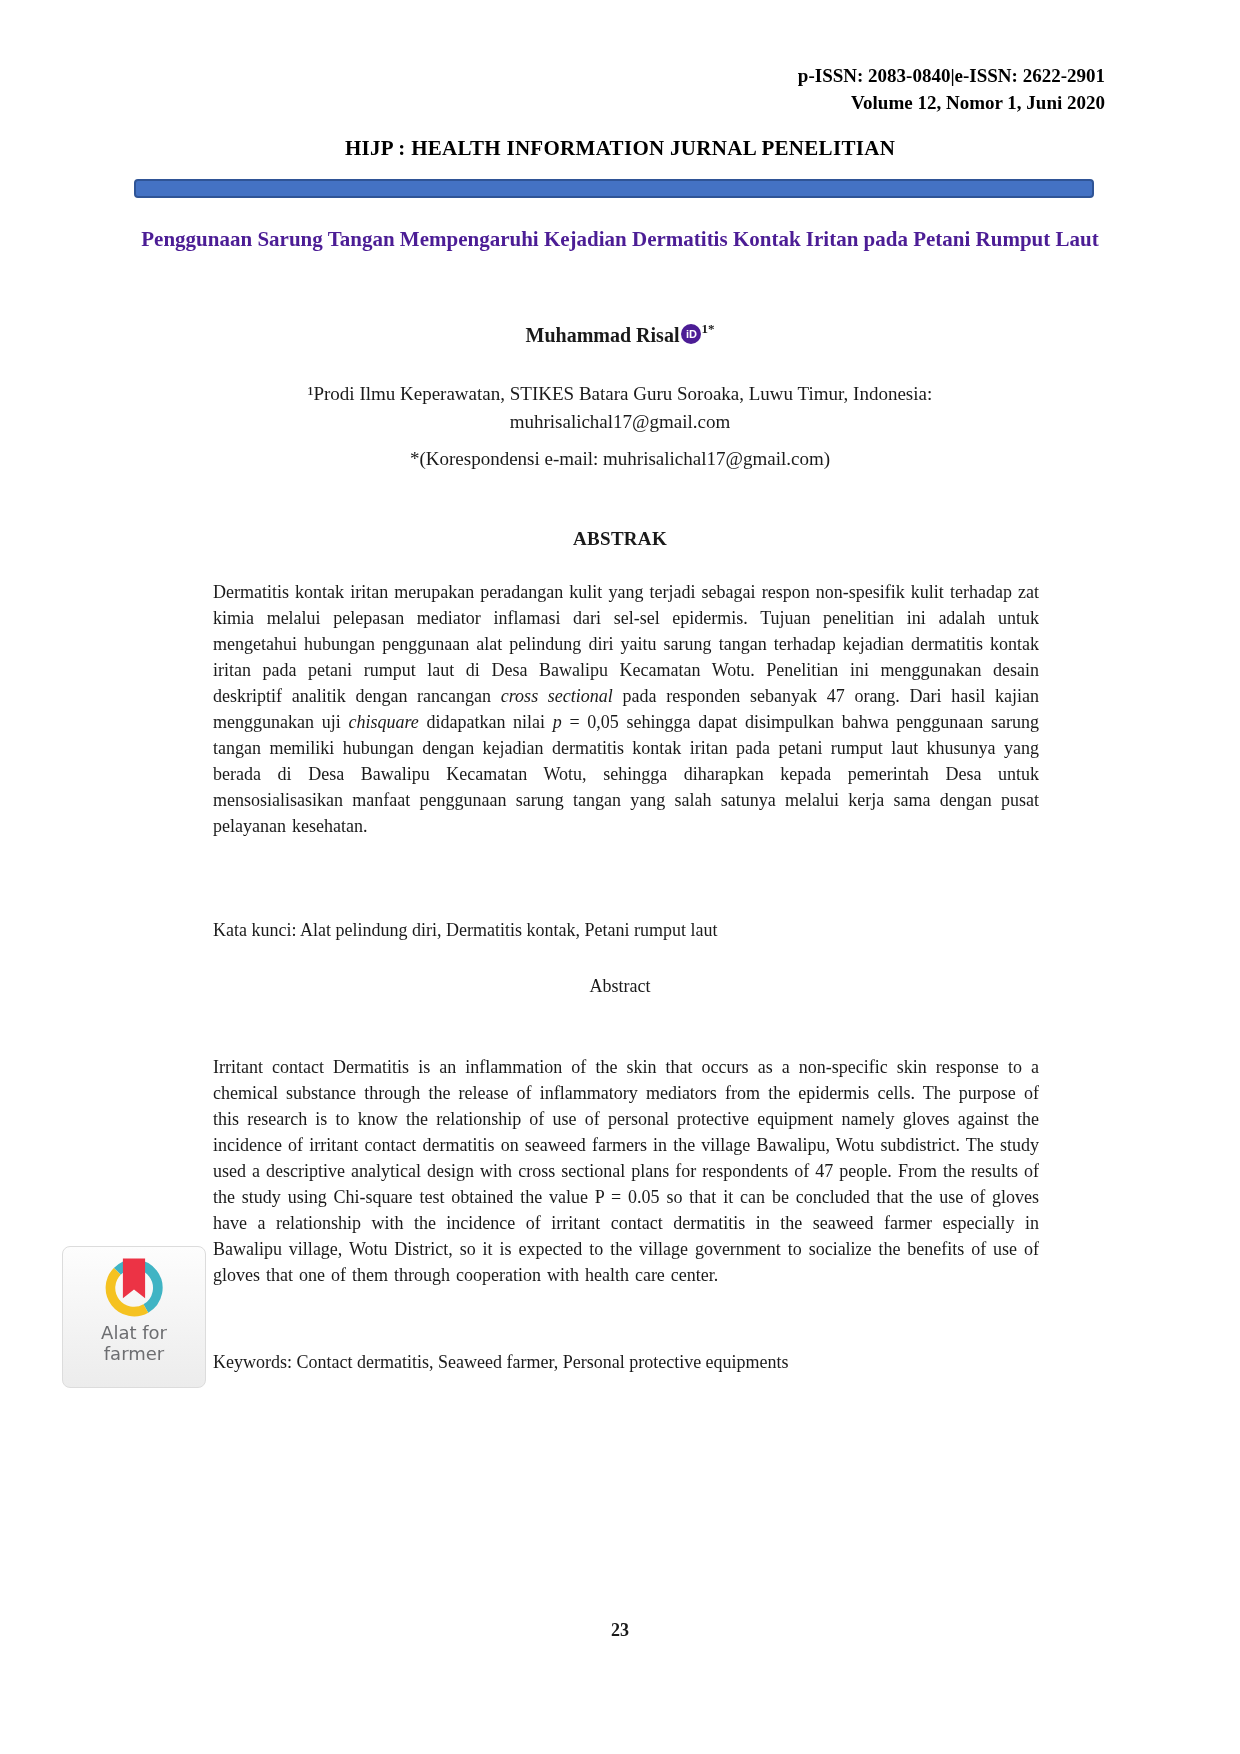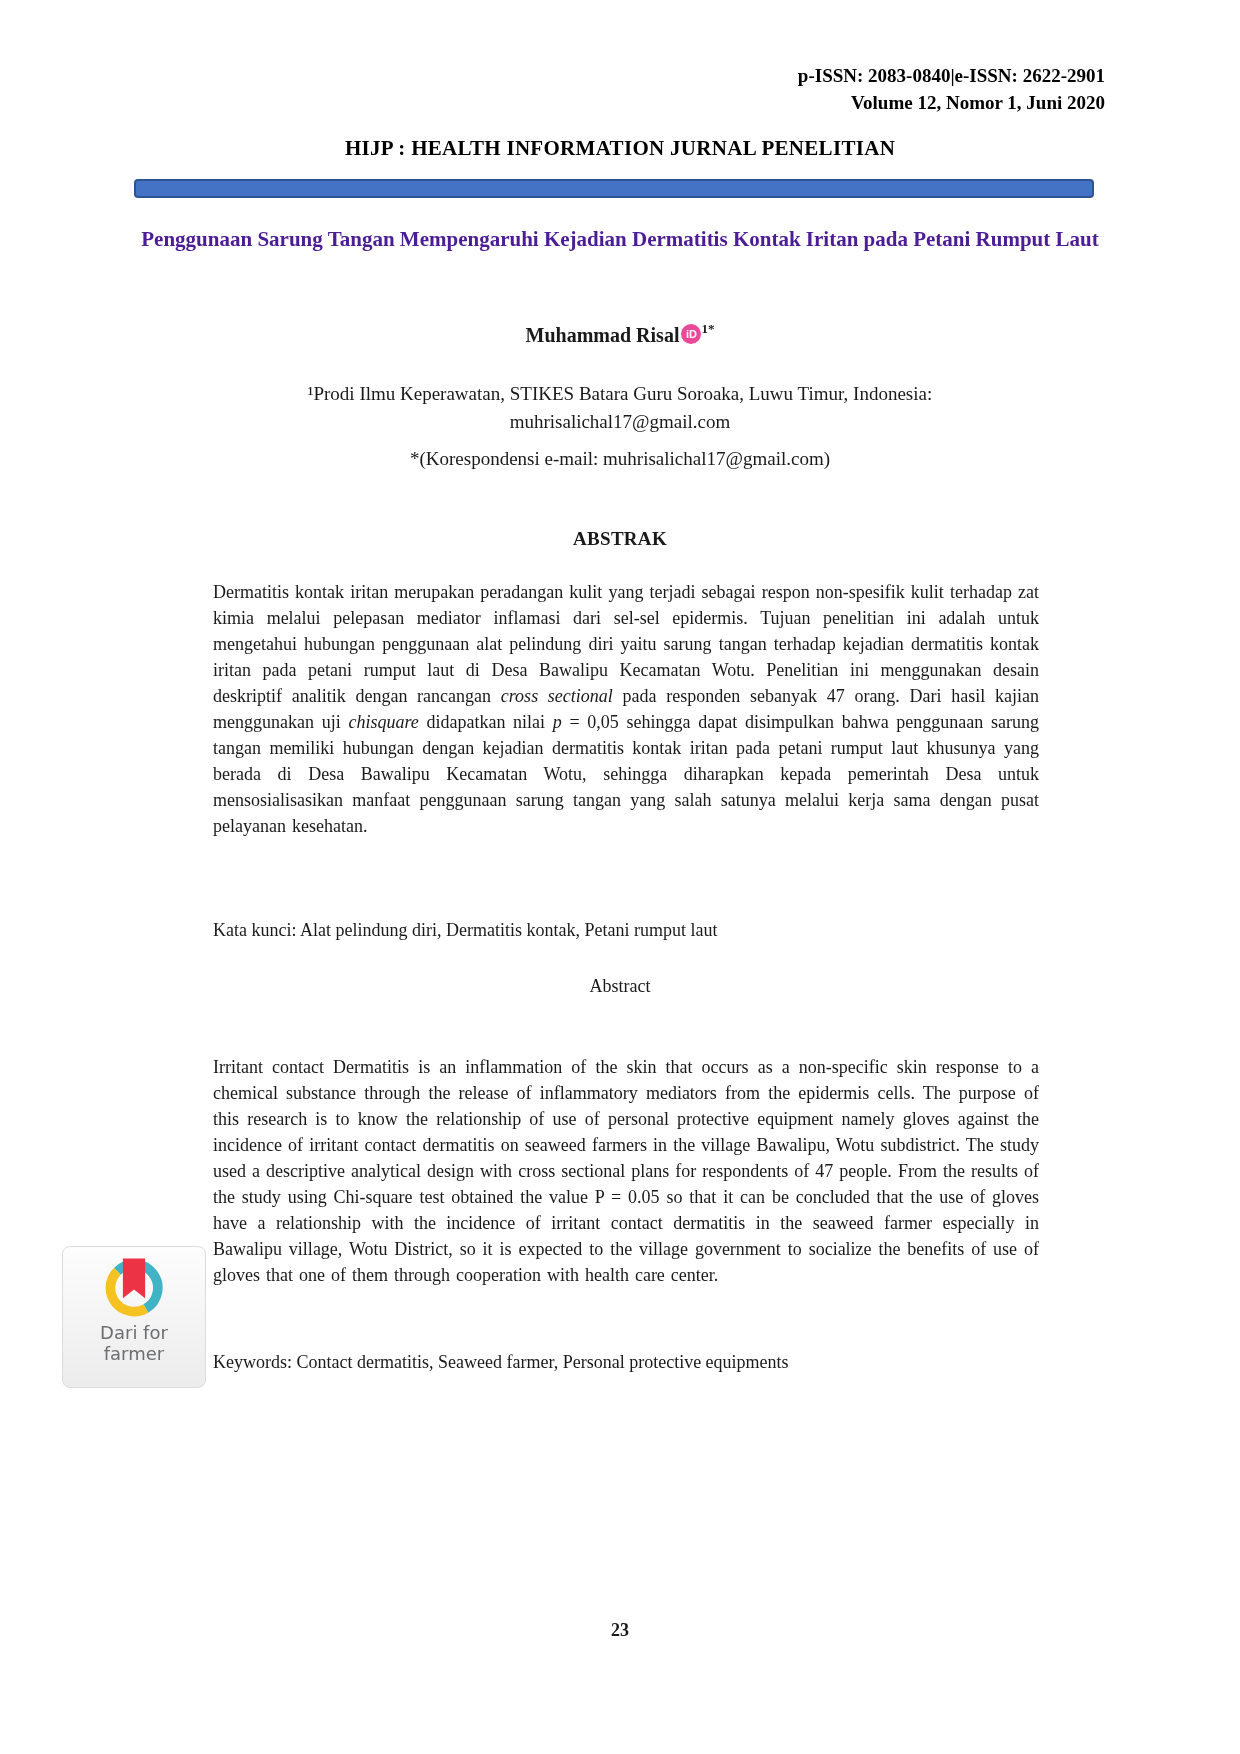--- a/index.html
+++ b/index.html
@@ -28,21 +28,21 @@
   .article-title{
     position:absolute;left:140px;top:224px;width:960px;margin:0;text-align:center;
     font-size:21px;font-weight:bold;line-height:30px;color:#4c1d95;
   }
   .author-line{
     position:absolute;left:0;top:324px;width:100%;display:flex;
     justify-content:center;align-items:flex-start;font-size:20px;font-weight:bold;
   }
   .orcid-badge{
     display:inline-flex;align-items:center;justify-content:center;
-    width:20px;height:20px;border-radius:50%;background:#ec4899;
+    width:20px;height:20px;border-radius:50%;background:#4c1d95;
     color:#ffffff;font-family:"Liberation Sans", sans-serif;
     font-size:11px;font-weight:bold;margin-left:2px;margin-top:0px;
     text-decoration:none;
   }
   .author-sup{font-size:13px;font-weight:bold;line-height:1;margin-top:-2px;}
   .affiliation{
     position:absolute;left:140px;top:380px;width:960px;text-align:center;
     font-size:19px;line-height:28px;
   }
   .correspondence{
@@ -129,20 +129,20 @@
 
   <div class="keywords-en">Keywords: Contact dermatitis, Seaweed farmer, Personal protective equipments</div>
 
   <a class="crossmark" href="#">
     <svg width="74" height="74" viewBox="0 0 100 100">
       <path class="cm-arc" d="M 27.4 27.4 A 32 32 0 1 1 66 77.7" stroke="#40b4c4"></path>
       <path class="cm-arc" d="M 66 77.7 A 32 32 0 0 1 27.4 27.4" stroke="#f5c221"></path>
       <path d="M 35 10 H 65 V 64 L 50 52 L 35 64 Z" fill="#ec3345"></path>
     </svg>
     <div class="cm-text">
-      <div>Dari for</div>
+      <div>Alat for</div>
       <div>farmer</div>
     </div>
   </a>
 
   <div class="page-number">23</div>
 
 </div>
 
 </body></html>

